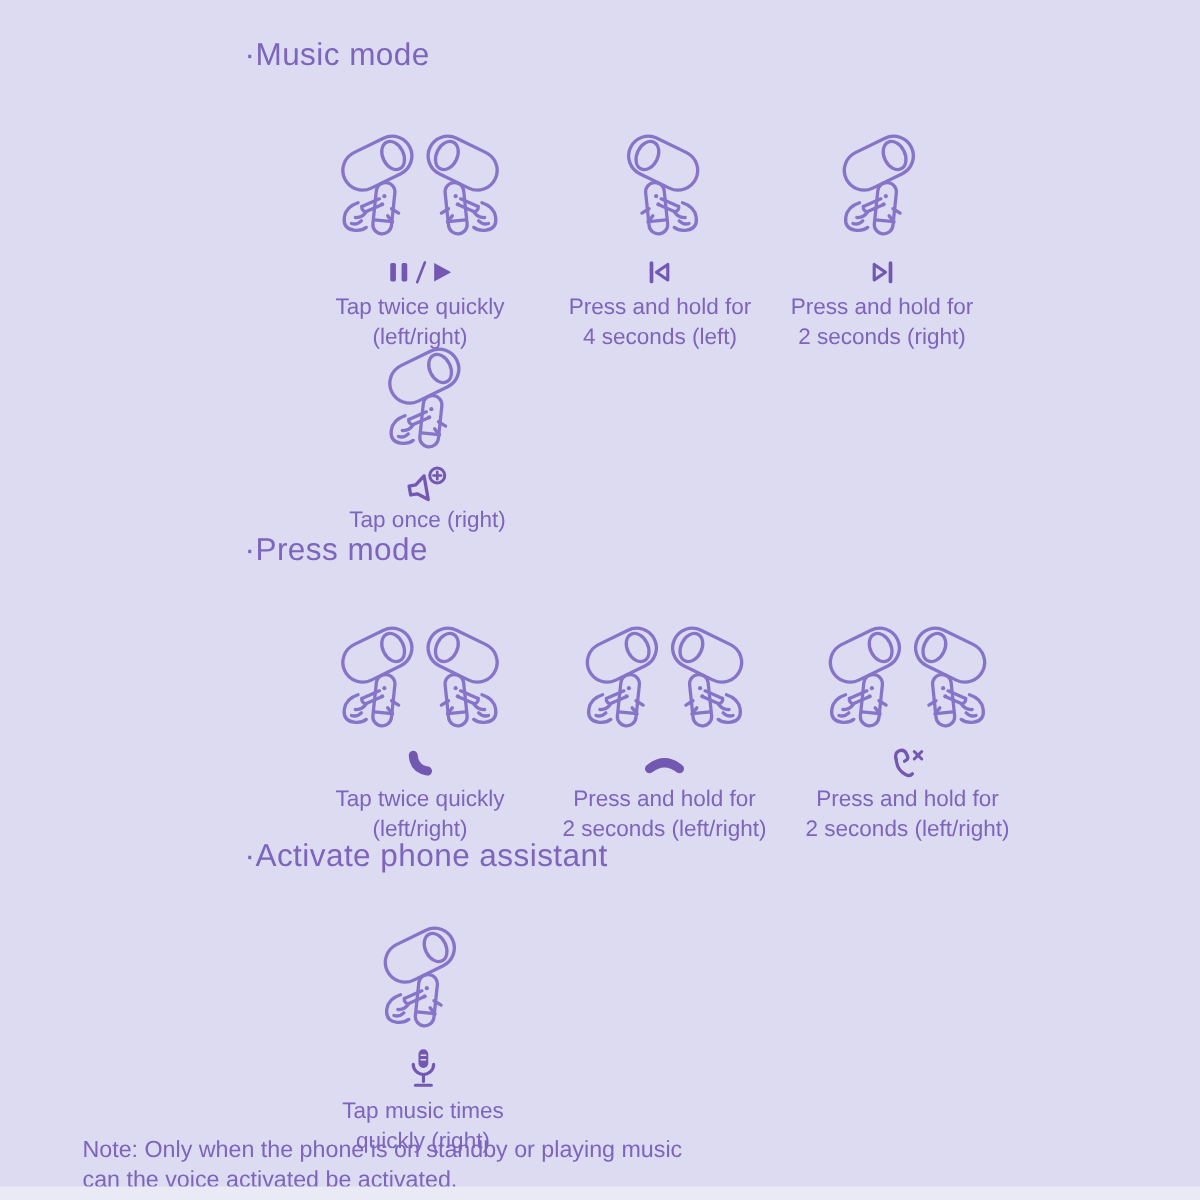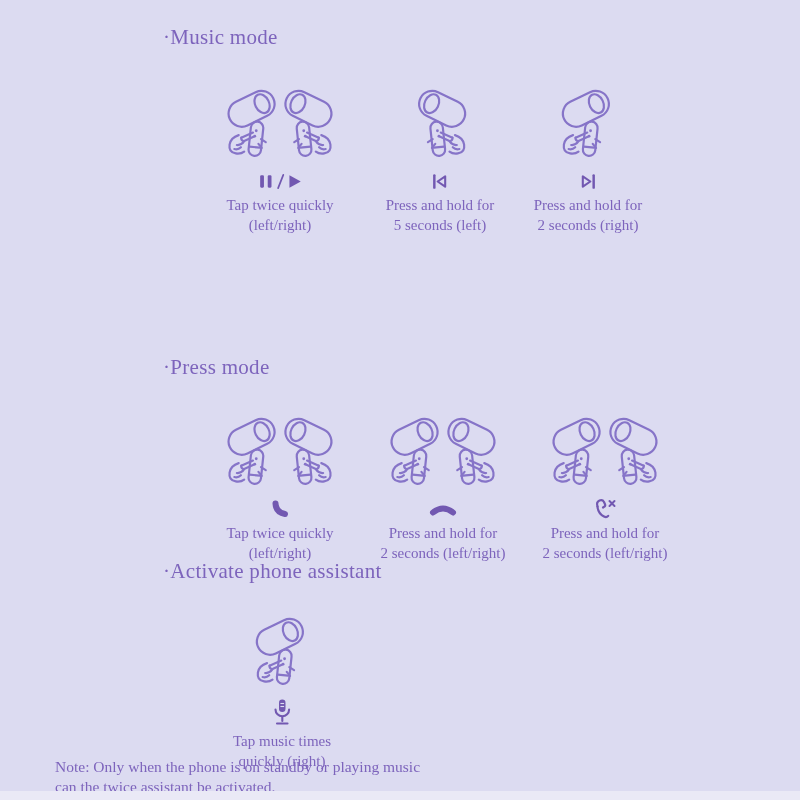--- a/index.html
+++ b/index.html
@@ -1,19 +1,19 @@
 <!DOCTYPE html>
 <html><head>
 <meta charset="utf-8">
 <style>
   html,body{margin:0;padding:0;background:#dcdbf1;}
   .page{
     position:relative;width:800px;height:800px;overflow:hidden;
     background:#dcdbf1;color:#7d64bc;
-    font-family:Liberation Serif, serif;
+    font-family:Liberation Sans, sans-serif;
   }
   .heading{position:absolute;left:163px;font-size:21px;letter-spacing:.3px;white-space:nowrap;}
   .fig{position:absolute;display:flex;flex-direction:column;}
   .art{height:78px;display:flex;align-items:flex-end;justify-content:center;}
   .cue{height:28px;margin-top:3px;display:flex;align-items:center;justify-content:center;}
   .cue-tall{height:36px;}
   .cap{font-size:15px;line-height:20px;text-align:center;white-space:nowrap;}
   .note{position:absolute;top:757px;left:55px;width:600px;text-align:left;
         font-size:15.5px;line-height:20px;}
   .bottom-strip{position:absolute;left:0;bottom:0;width:800px;height:9px;background:#eae9f6;}
@@ -82,21 +82,21 @@
         </svg>
     </span>
     <span class="cue">
       <svg viewBox="0 0 20 18" width="20" height="17">
         <line x1="4" y1="2.5" x2="4" y2="15.5" stroke="#7258b1" stroke-width="2.6" stroke-linecap="round"></line>
         <path d="M15.5 3.5 V14.5 L7.5 9 Z" fill="none" stroke="#7258b1" stroke-width="2.2" stroke-linejoin="round"></path>
       </svg>
     </span>
     <figcaption class="cap">
       <div>Press and hold for</div>
-      <div>5 seconds (left)</div>
+      <div>4 seconds (left)</div>
     </figcaption>
   </figure>
 
   <figure class="fig" style="left:458px;top:70px;width:180px">
     <span class="art">
       <svg viewBox="0 0 96 104" width="80" height="76">
           <use href="#bud" transform="translate(96,0) scale(-1,1)"></use>
         </svg>
     </span>
     <span class="cue">
@@ -104,20 +104,41 @@
         <line x1="16" y1="2.5" x2="16" y2="15.5" stroke="#7258b1" stroke-width="2.6" stroke-linecap="round"></line>
         <path d="M4.5 3.5 V14.5 L12.5 9 Z" fill="none" stroke="#7258b1" stroke-width="2.2" stroke-linejoin="round"></path>
       </svg>
     </span>
     <figcaption class="cap">
       <div>Press and hold for</div>
       <div>2 seconds (right)</div>
     </figcaption>
   </figure>
 
+  <figure class="fig" style="left:155px;top:212px;width:180px">
+    <span class="art">
+      <svg viewBox="0 0 96 104" width="80" height="76">
+          <use href="#bud" transform="translate(96,0) scale(-1,1)"></use>
+        </svg>
+    </span>
+    <span class="cue">
+      <svg viewBox="0 0 30 26" width="30" height="26">
+        <g transform="rotate(-10 9 15)">
+          <path d="M3 13 v6 h4.5 l6.5 5 V8 l-6.5 5 z" fill="none" stroke="#7258b1" stroke-width="2.2" stroke-linejoin="round"></path>
+        </g>
+        <circle cx="21.5" cy="7" r="5" fill="none" stroke="#7258b1" stroke-width="2"></circle>
+        <line x1="19" y1="7" x2="24" y2="7" stroke="#7258b1" stroke-width="1.8" stroke-linecap="round"></line>
+        <line x1="21.5" y1="4.5" x2="21.5" y2="9.5" stroke="#7258b1" stroke-width="1.8" stroke-linecap="round"></line>
+      </svg>
+    </span>
+    <figcaption class="cap">
+      <div>Tap once (right)</div>
+      <div></div>
+    </figcaption>
+  </figure>
 
 
   <figure class="fig" style="left:150px;top:398px;width:180px">
     <span class="art">
       <svg viewBox="0 0 168 104" width="132" height="76">
         <use href="#bud" transform="translate(96,0) scale(-1,1)"></use>
         <use href="#bud" transform="translate(72,0)"></use>
       </svg>
     </span>
     <span class="cue">
@@ -187,17 +208,17 @@
       </svg>
     </span>
     <figcaption class="cap">
       <div>Tap music times</div>
       <div>quickly (right)</div>
     </figcaption>
   </figure>
 
   <div class="note">
     <div>Note: Only when the phone is on standby or playing music</div>
-    <div>can the twice assistant be activated.</div>
+    <div>can the voice activated be activated.</div>
   </div>
 
   <div class="bottom-strip"></div>
 </div>
 
 </body></html>

